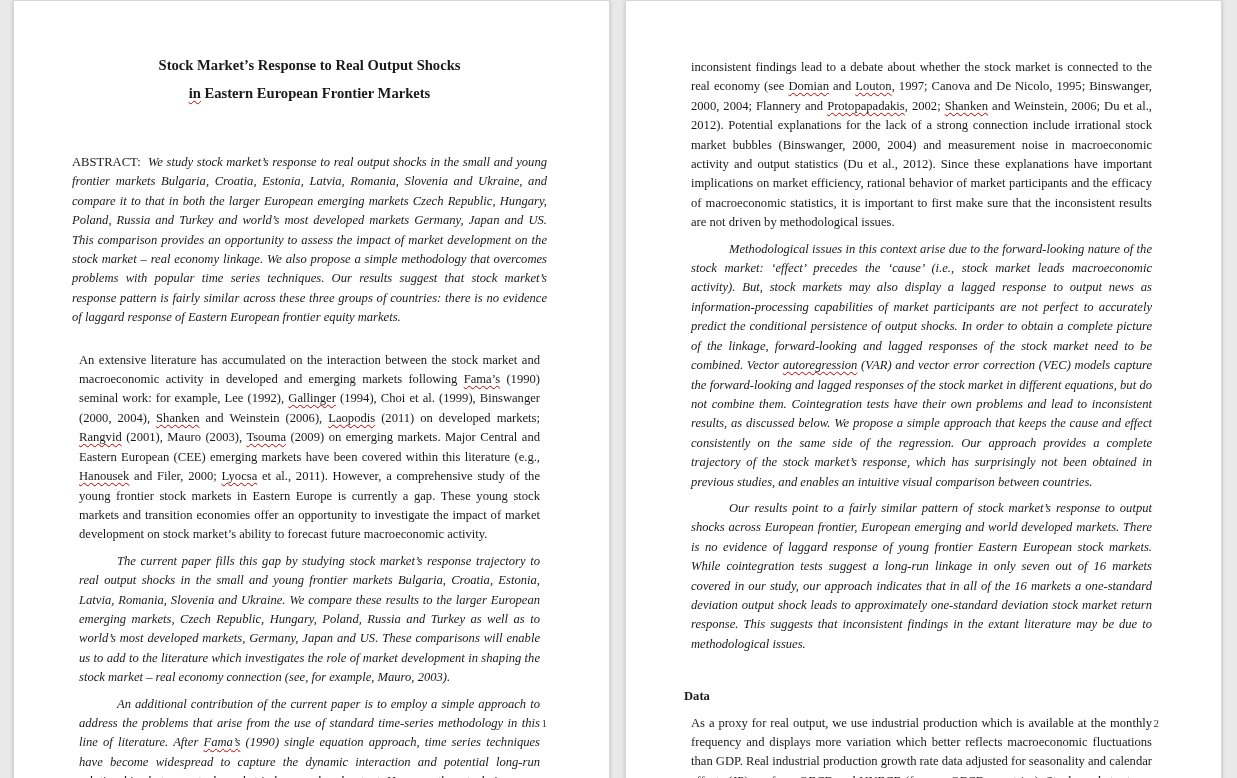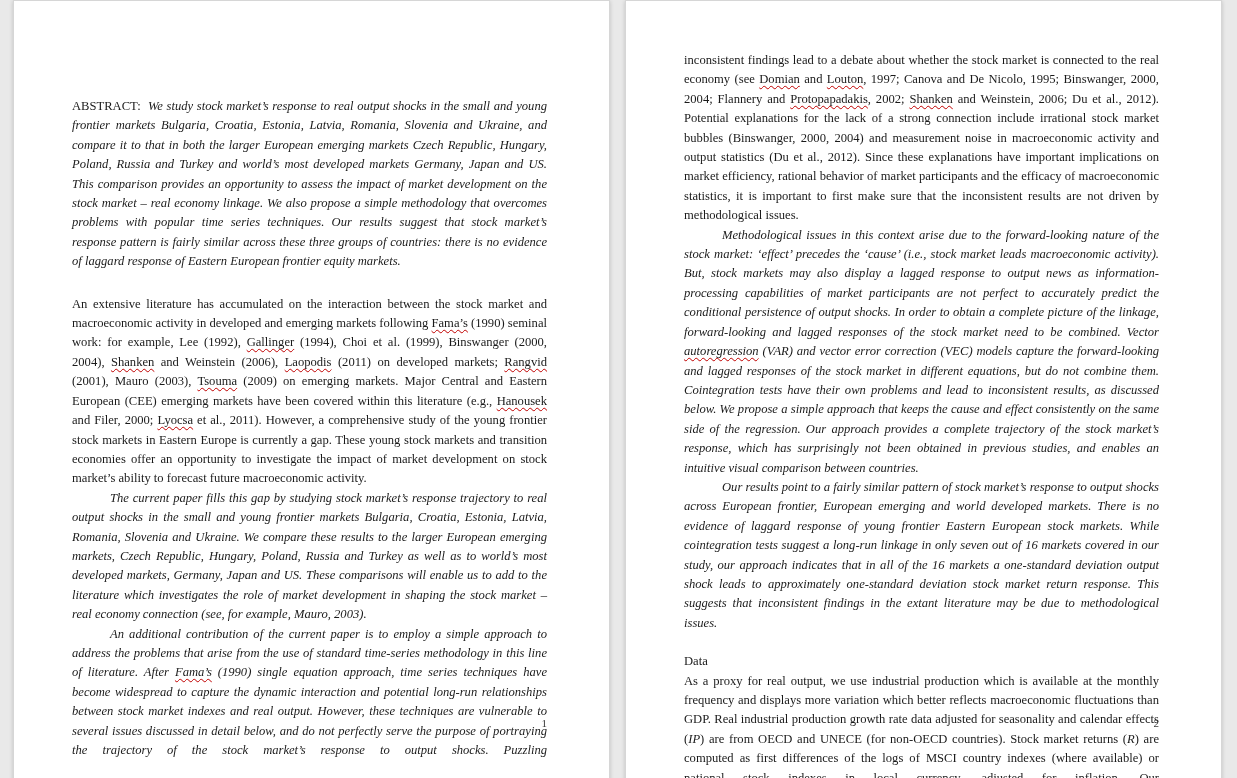--- a/index.html
+++ b/index.html
@@ -37,29 +37,29 @@
     font-weight: bold;
     text-align: center;
     line-height: 28px;
     margin: 0;
   }
   .abstract {
     margin: 46px 0 6px 0;
     text-align: justify;
   }
   .para {
-    margin: 0;
+    margin: 7px;
     text-align: justify;
   }
   .para.gap-top { margin-top: 23px; }
   .para.indent { text-indent: 38px; font-style: italic; }
   .para.just-last { text-align-last: justify; }
   .section-heading {
-    font-weight: normal;
-    margin: 19px 0 0 0;
+    font-weight: bold;
+    margin: 33px 0 0 0;
   }
   .i { font-style: italic; }
   .sq {
     text-decoration: underline;
     text-decoration-style: wavy;
     text-decoration-color: var(--sq-color, #c00000);
     text-decoration-thickness: 1px;
     text-underline-offset: 2px;
     text-decoration-skip-ink: none;
   }
@@ -71,20 +71,22 @@
     color: #3a3a3a;
   }
 </style>
 </head>
 <body>
 
 <div class="canvas">
 
   <div class="page">
     <div class="page-inner">
+      <h1 class="title"><span>Stock Market’s Response to Real Output Shocks</span></h1>
+      <h1 class="title"><span class="sq">in</span><span> Eastern European Frontier Markets</span></h1>
       <p class="abstract"><span>ABSTRACT:&nbsp; </span><span class="i">We study stock market’s response to real output shocks in the small and young frontier markets Bulgaria, Croatia, Estonia, Latvia, Romania, Slovenia and Ukraine, and compare it to that in both the larger European emerging markets Czech Republic, Hungary, Poland, Russia and Turkey and world’s most developed markets Germany, Japan and US. This comparison provides an opportunity to assess the impact of market development on the stock market – real economy linkage. We also propose a simple methodology that overcomes problems with popular time series techniques. Our results suggest that stock market’s response pattern is fairly similar across these three groups of countries: there is no evidence of laggard response of Eastern European frontier equity markets.</span></p>
       <p class="para gap-top"><span>An extensive literature has accumulated on the interaction between the stock market and macroeconomic activity in developed and emerging markets following </span><span class="sq">Fama’s</span><span> (1990) seminal work: for example, Lee (1992), </span><span class="sq">Gallinger</span><span> (1994), Choi et al. (1999), Binswanger (2000, 2004), </span><span class="sq">Shanken</span><span> and Weinstein (2006), </span><span class="sq">Laopodis</span><span> (2011) on developed markets; </span><span class="sq">Rangvid</span><span> (2001), Mauro (2003), </span><span class="sq">Tsouma</span><span> (2009) on emerging markets. Major Central and Eastern European (CEE) emerging markets have been covered within this literature (e.g., </span><span class="sq">Hanousek</span><span> and Filer, 2000; </span><span class="sq">Lyocsa</span><span> et al., 2011). However, a comprehensive study of the young frontier stock markets in Eastern Europe is currently a gap. These young stock markets and transition economies offer an opportunity to investigate the impact of market development on stock market’s ability to forecast future macroeconomic activity.</span></p>
       <p class="para indent"><span>The current paper fills this gap by studying stock market’s response trajectory to real output shocks in the small and young frontier markets Bulgaria, Croatia, Estonia, Latvia, Romania, Slovenia and Ukraine. We compare these results to the larger European emerging markets, Czech Republic, Hungary, Poland, Russia and Turkey as well as to world’s most developed markets, Germany, Japan and US. These comparisons will enable us to add to the literature which investigates the role of market development in shaping the stock market – real economy connection (see, for example, Mauro, 2003).</span></p>
       <p class="para indent just-last"><span>An additional contribution of the current paper is to employ a simple approach to address the problems that arise from the use of standard time-series methodology in this line of literature. After </span><span class="sq">Fama’s</span><span> (1990) single equation approach, time series techniques have become widespread to capture the dynamic interaction and potential long-run relationships between stock market indexes and real output. However, these techniques are vulnerable to several issues discussed in detail below, and do not perfectly serve the purpose of portraying the trajectory of the stock market’s response to output shocks. Puzzling</span></p>
     </div>
     <div class="page-number">1</div>
   </div>
 
   <div class="page">
     <div class="page-inner">

